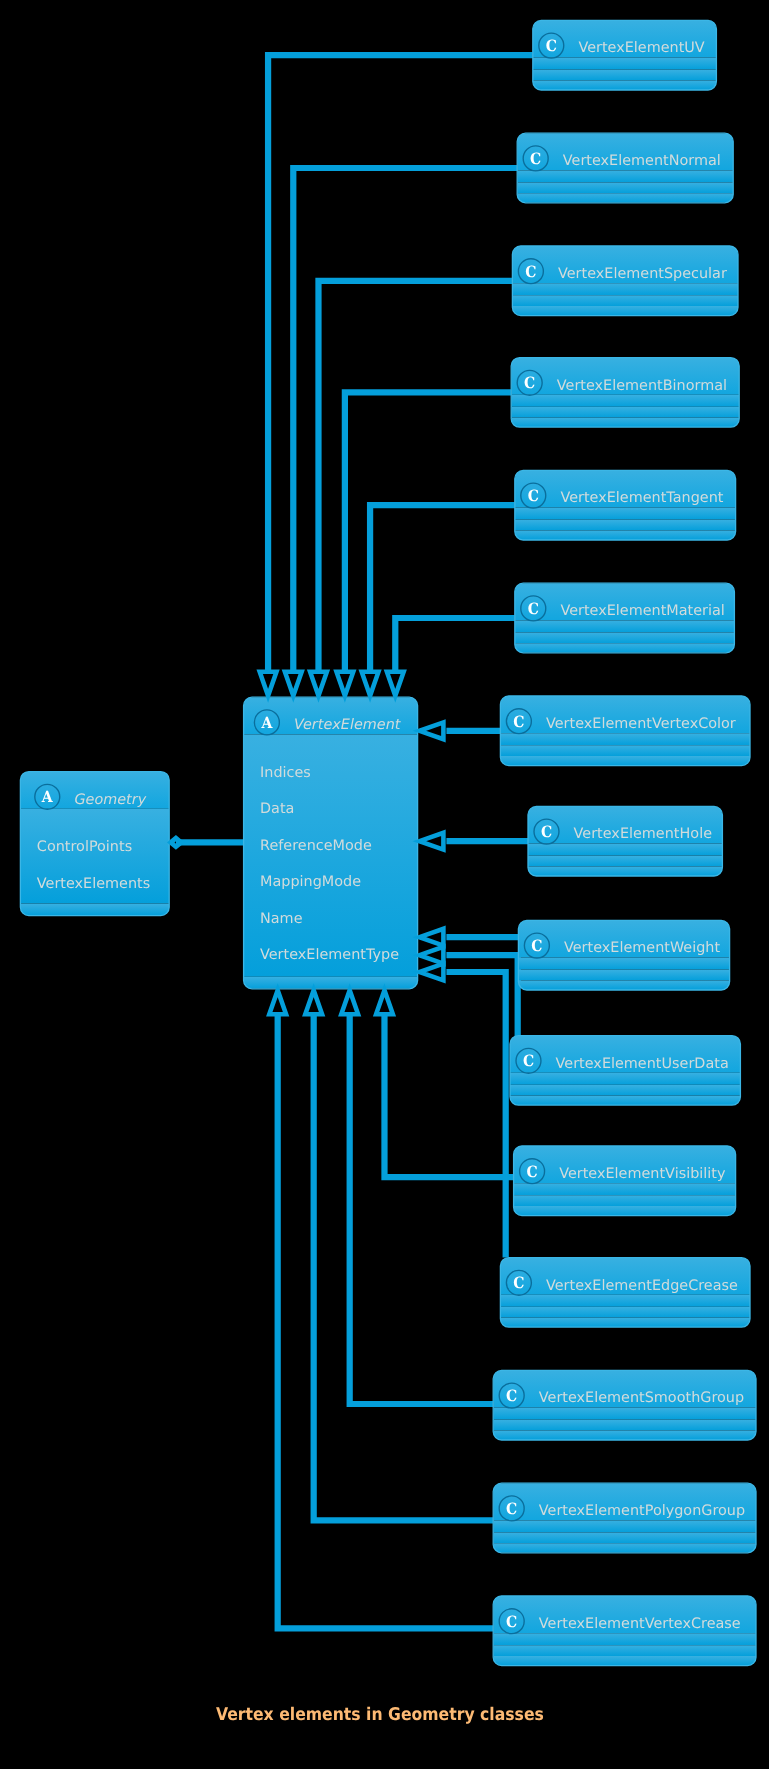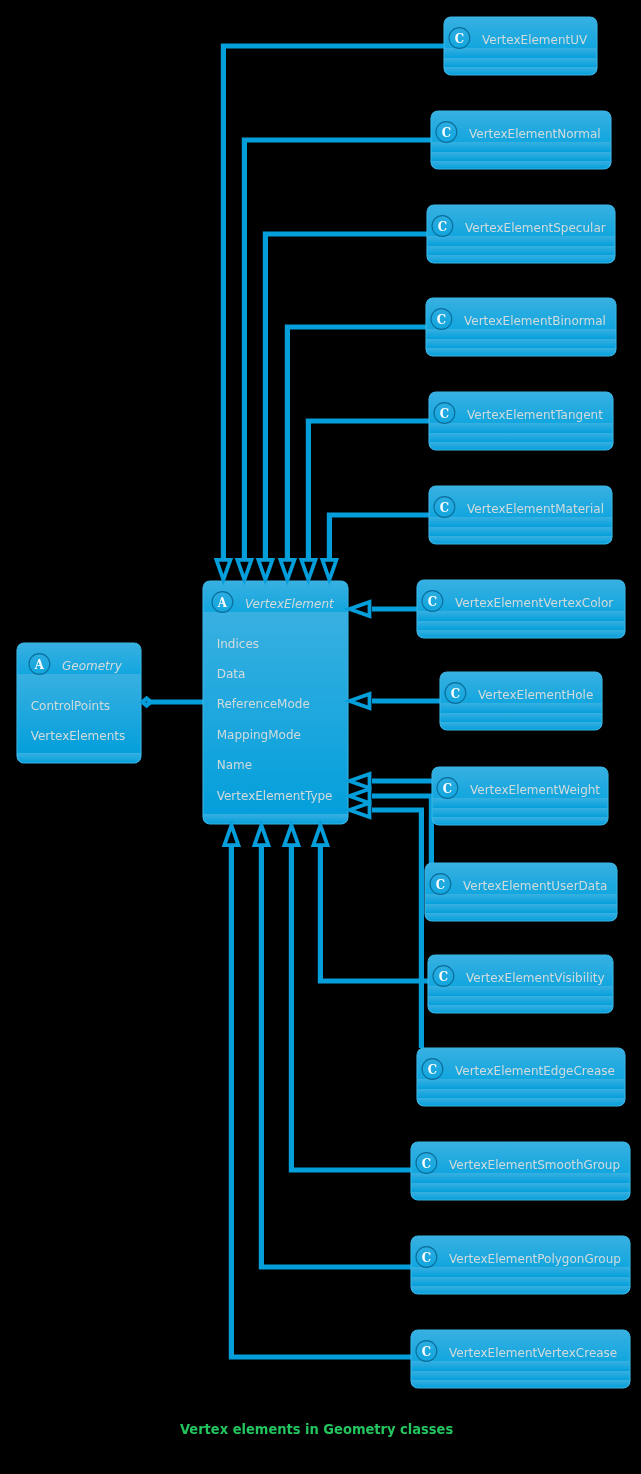--- a/index.html
+++ b/index.html
@@ -1,21 +1,21 @@
 <!DOCTYPE html>
 <html><head>
 <meta charset="utf-8">
 <title>Vertex elements in Geometry classes</title>
 <style>
   html,body{margin:0;padding:0;background:#000;}
   body{width:641px;height:1474px;overflow:hidden;font-family:"DejaVu Sans",sans-serif;}
   #diagram{position:relative;width:641px;height:1474px;background:#000;}
   svg{display:block;}
   .caption{position:absolute;left:180px;top:1421px;width:400px;text-align:left;
-       color:#22c55e;font-family:"DejaVu Sans",sans-serif;font-stretch:condensed;
+       color:#fdba74;font-family:"DejaVu Sans",sans-serif;font-stretch:condensed;
        font-size:14.5px;font-weight:bold;line-height:16px;}
 </style>
 </head>
 <body>
 
 <div id="diagram">
   <svg id="svgroot" width="641" height="1474" viewBox="0 0 641 1474">
       <defs>
         <linearGradient id="hg" x1="0" y1="0" x2="0" y2="1">
           <stop offset="0%" stop-color="#38B0E1"></stop>

